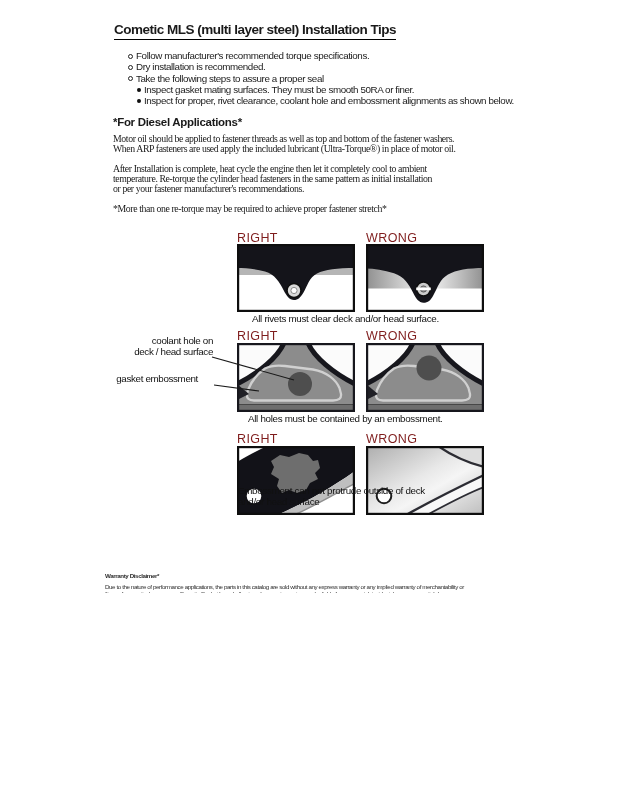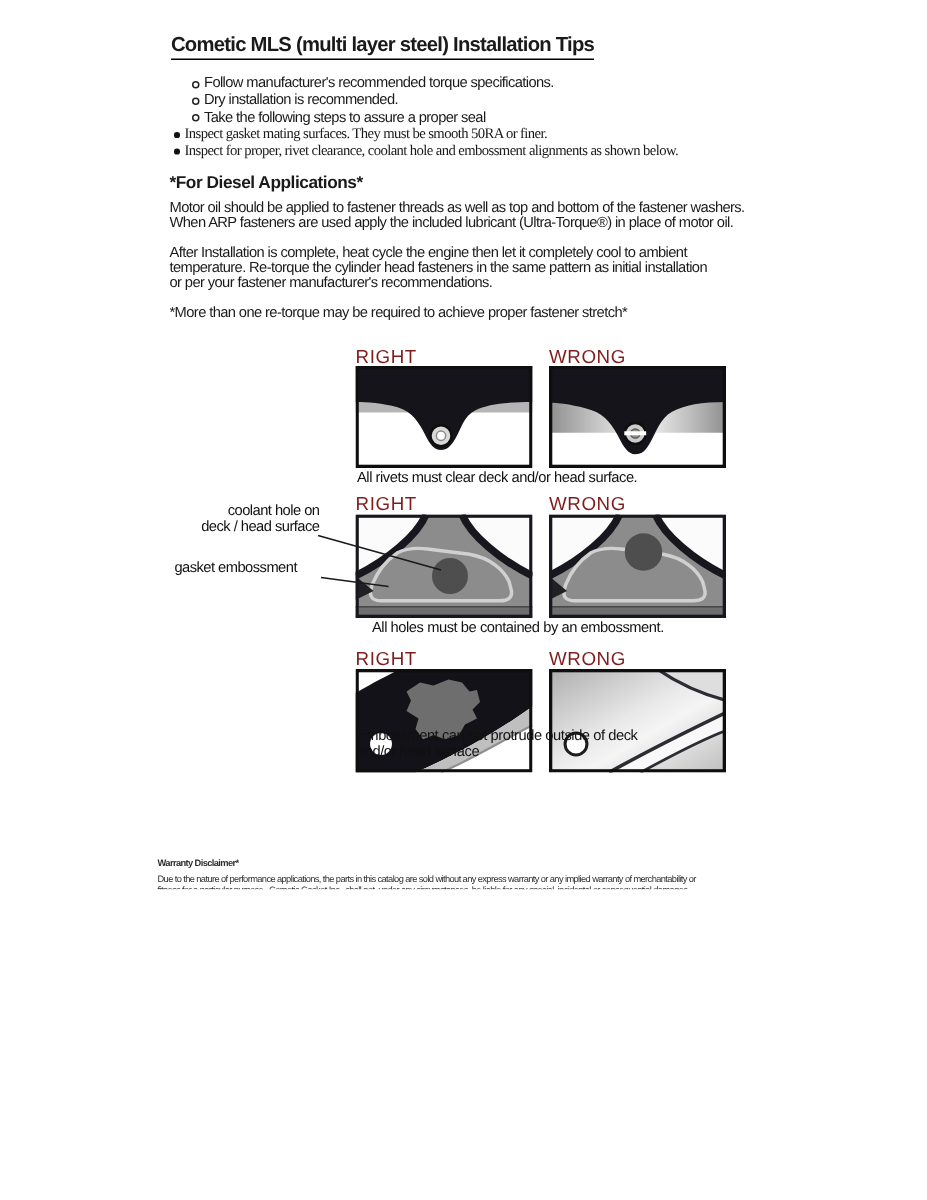--- a/index.html
+++ b/index.html
@@ -11,32 +11,32 @@
     position:absolute; left:114px; top:22px; margin:0;
     font-size:13.5px; font-weight:bold; letter-spacing:-0.5px;
     border-bottom:1.8px solid #000; padding-bottom:1.5px; white-space:nowrap;
   }
   .tips { position:absolute; left:108px; top:50px; font-size:9.8px; letter-spacing:-0.4px; }
   .tip  { position:relative; padding-left:8px; line-height:11.3px; white-space:nowrap;margin-left:20px; }
   .tip::before {
     content:""; position:absolute; left:0; top:3.6px; width:3px; height:3px;
     border:0.9px solid #222; border-radius:50%;
   }
-  .subtip { position:relative; margin-left:7px; padding-left:8px; line-height:11.3px; white-space:nowrap;font-family:Liberation Serif, serif; }
+  .subtip { position:relative; margin-left:28px; padding-left:8px; line-height:11.3px; white-space:nowrap; }
   .subtip::before {
     content:""; position:absolute; left:1px; top:3.9px; width:3.8px; height:3.8px;
     background:#111; border-radius:50%;
   }
   .diesel-heading {
     position:absolute; left:113px; top:116px; margin:0;
     font-size:11.5px; font-weight:bold; letter-spacing:-0.3px; white-space:nowrap;
   }
   .para {
     position:absolute; left:113px; margin:0; font-size:9.8px; line-height:10.3px;
-    letter-spacing:-0.4px; white-space:pre-line;
+    letter-spacing:-0.4px; white-space:pre-line;font-family:Liberation Serif, serif;
   }
   .p1 { top:134px; }
   .p2 { top:163.5px; }
   .p3 { top:204px; }
 
   .dg-header {
     position:absolute; width:118px; text-align:left;
     font-size:12.5px; font-weight:500; letter-spacing:0.4px; color:#7f1d1d;
   }
   .panel { position:absolute; width:118px; line-height:0; }
@@ -111,21 +111,21 @@
       </defs>
       <rect x="0" y="0" width="118" height="68" fill="#ffffff"></rect>
       <rect x="0" y="24" width="118" height="20.5" fill="url(#g1w)"></rect>
       <path d="M0,0 H118 V24 C102,24 90,26 82,30.5 C74,35 71.5,44 67.5,51 C64.5,56.5 62,58.8 57.5,58.8 C53,58.8 50,54.5 47,48.5 C43,40.5 38,32.5 28,29.3 C18,26.2 8,24.5 0,24.5 Z" fill="#14141a"></path>
       <circle cx="57.5" cy="45" r="7" fill="#cccccc" stroke="#0e0e0e" stroke-width="1.6"></circle>
       <circle cx="57.5" cy="45" r="3.1" fill="#8f8f8f" stroke="#555555" stroke-width="0.9"></circle>
       <rect x="50.2" y="43.5" width="14.6" height="2.7" fill="#ffffff"></rect>
       <rect x="1.1" y="1.1" width="115.8" height="65.8" fill="none" stroke="#0e0e0e" stroke-width="2.2"></rect>
     </svg>
   </div>
-  <p class="caption" style="left:238px; top:314px;">All rivets must clear deck and/or head surface.</p>
+  <p class="caption" style="left:252px; top:314px;">All rivets must clear deck and/or head surface.</p>
 
   <div class="dg-header" style="left:237px; top:329px;">RIGHT</div>
   <div class="dg-header" style="left:366px; top:329px;">WRONG</div>
 
   <div class="lbl" style="left:118px; top:336px; width:95px;">coolant hole on
 deck / head surface</div>
   <div class="lbl" style="left:94px; top:374px; width:104px;">gasket embossment</div>
 
   <svg class="pointer-overlay" width="200" height="62">
     <line x1="102" y1="22" x2="184" y2="45" stroke="#1a1a1a" stroke-width="1.1"></line>

